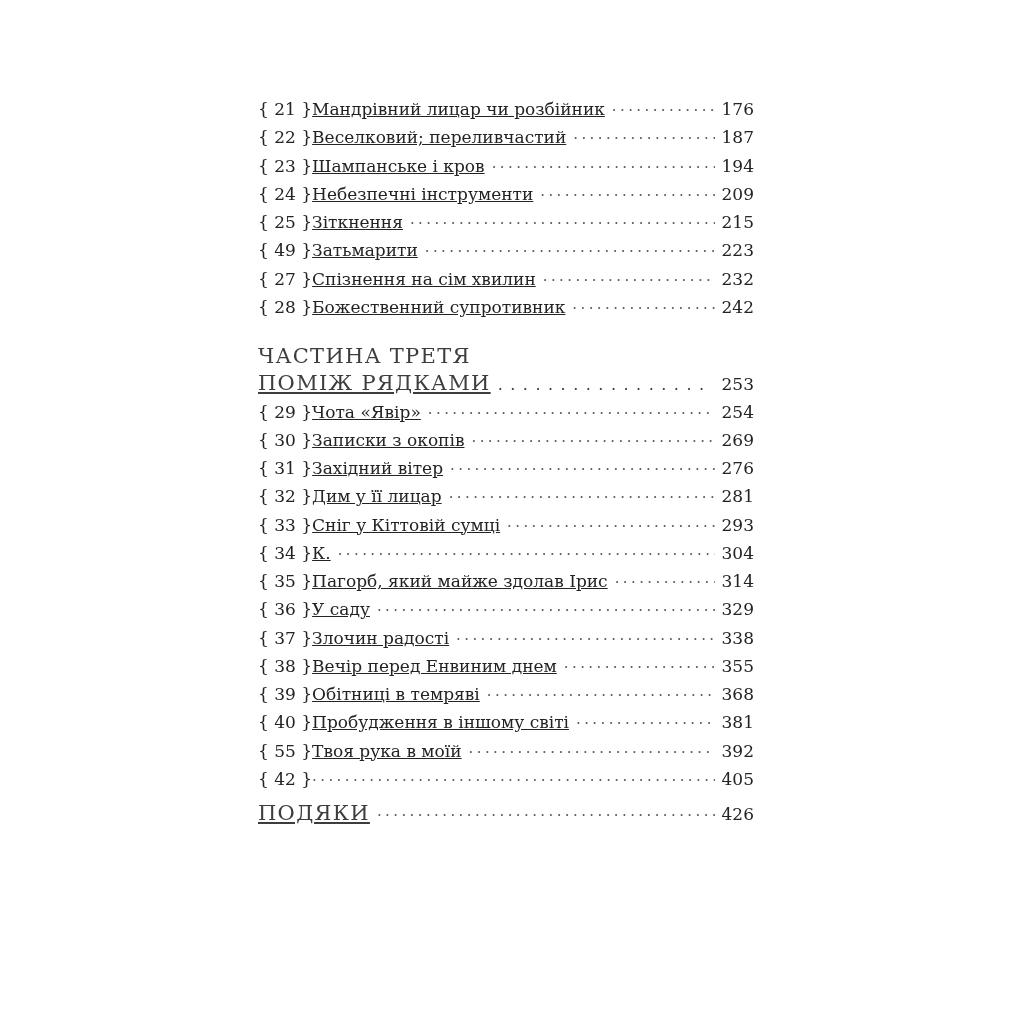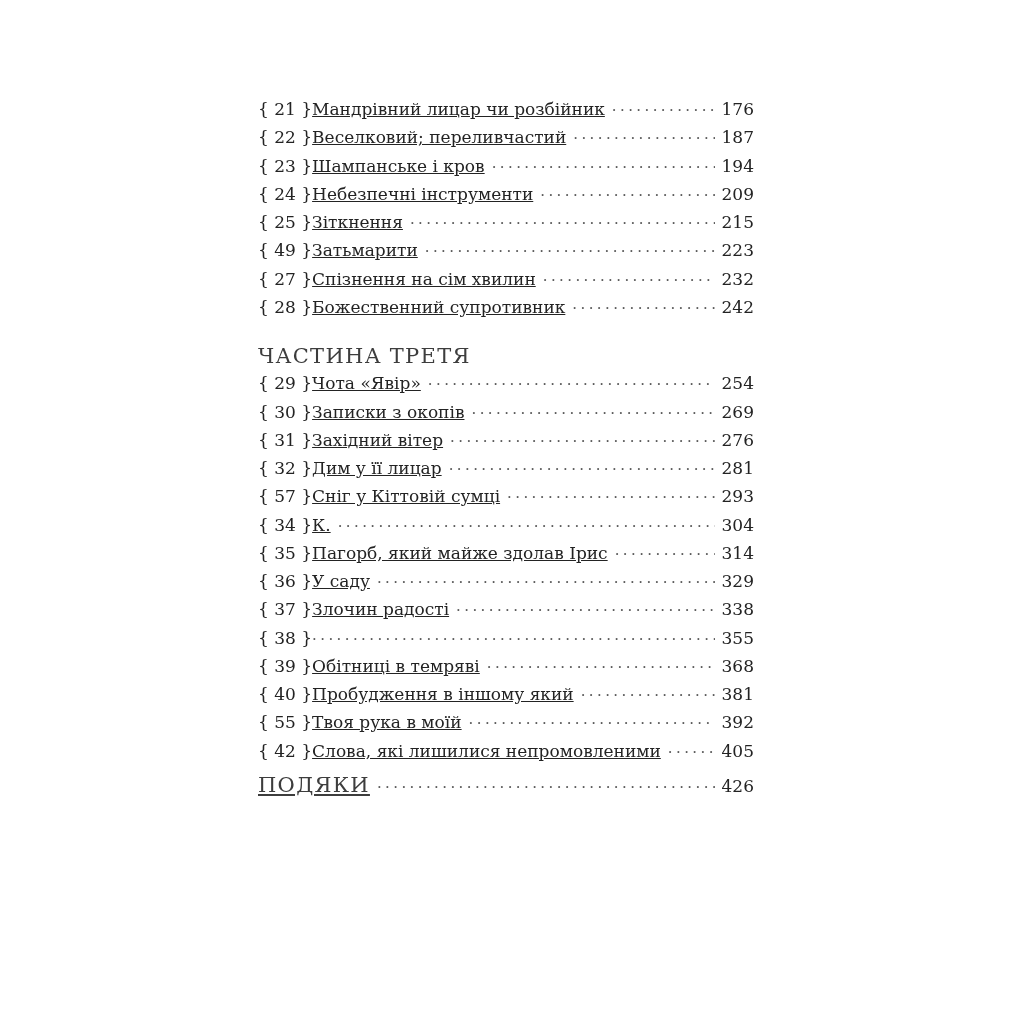--- a/index.html
+++ b/index.html
@@ -134,20 +134,25 @@
     <span class="title">Божественний супротивник</span>
     <span class="leader dots"></span>
     <span class="page-num">242</span>
   </div>
 </div>
 
   <div class="row part-heading">
     <span class="caps">ЧАСТИНА ТРЕТЯ</span>
   </div>
 
+  <div class="row part-title-row">
+    <span class="title caps">ПОМІЖ РЯДКАМИ</span>
+    <span class="leader periods"></span>
+    <span class="page-num">253</span>
+  </div>
 
   <div id="part3-rows">
   <div class="row">
     <span class="num">{ 29 }</span>
     <span class="title">Чота «Явір»</span>
     <span class="leader dots"></span>
     <span class="page-num">254</span>
   </div>
 
   <div class="row">
@@ -165,21 +170,21 @@
   </div>
 
   <div class="row">
     <span class="num">{ 32 }</span>
     <span class="title">Дим у її лицар</span>
     <span class="leader dots"></span>
     <span class="page-num">281</span>
   </div>
 
   <div class="row">
-    <span class="num">{ 57 }</span>
+    <span class="num">{ 33 }</span>
     <span class="title">Сніг у Кіттовій сумці</span>
     <span class="leader dots"></span>
     <span class="page-num">293</span>
   </div>
 
   <div class="row">
     <span class="num">{ 34 }</span>
     <span class="title">К.</span>
     <span class="leader dots"></span>
     <span class="page-num">304</span>
@@ -201,48 +206,48 @@
 
   <div class="row">
     <span class="num">{ 37 }</span>
     <span class="title">Злочин радості</span>
     <span class="leader dots"></span>
     <span class="page-num">338</span>
   </div>
 
   <div class="row">
     <span class="num">{ 38 }</span>
+    <span class="title">Вечір перед Енвиним днем</span>
     <span class="leader dots"></span>
     <span class="page-num">355</span>
   </div>
 
   <div class="row">
     <span class="num">{ 39 }</span>
     <span class="title">Обітниці в темряві</span>
     <span class="leader dots"></span>
     <span class="page-num">368</span>
   </div>
 
   <div class="row">
     <span class="num">{ 40 }</span>
-    <span class="title">Пробудження в іншому який</span>
+    <span class="title">Пробудження в іншому світі</span>
     <span class="leader dots"></span>
     <span class="page-num">381</span>
   </div>
 
   <div class="row">
     <span class="num">{ 55 }</span>
     <span class="title">Твоя рука в моїй</span>
     <span class="leader dots"></span>
     <span class="page-num">392</span>
   </div>
 
   <div class="row">
     <span class="num">{ 42 }</span>
-    <span class="title">Слова, які лишилися непромовленими</span>
     <span class="leader dots"></span>
     <span class="page-num">405</span>
   </div>
 </div>
 
   <div id="back-rows" class="back-section">
 
   <div class="row">
     <span class="title caps">ПОДЯКИ</span>
     <span class="leader dots"></span>

